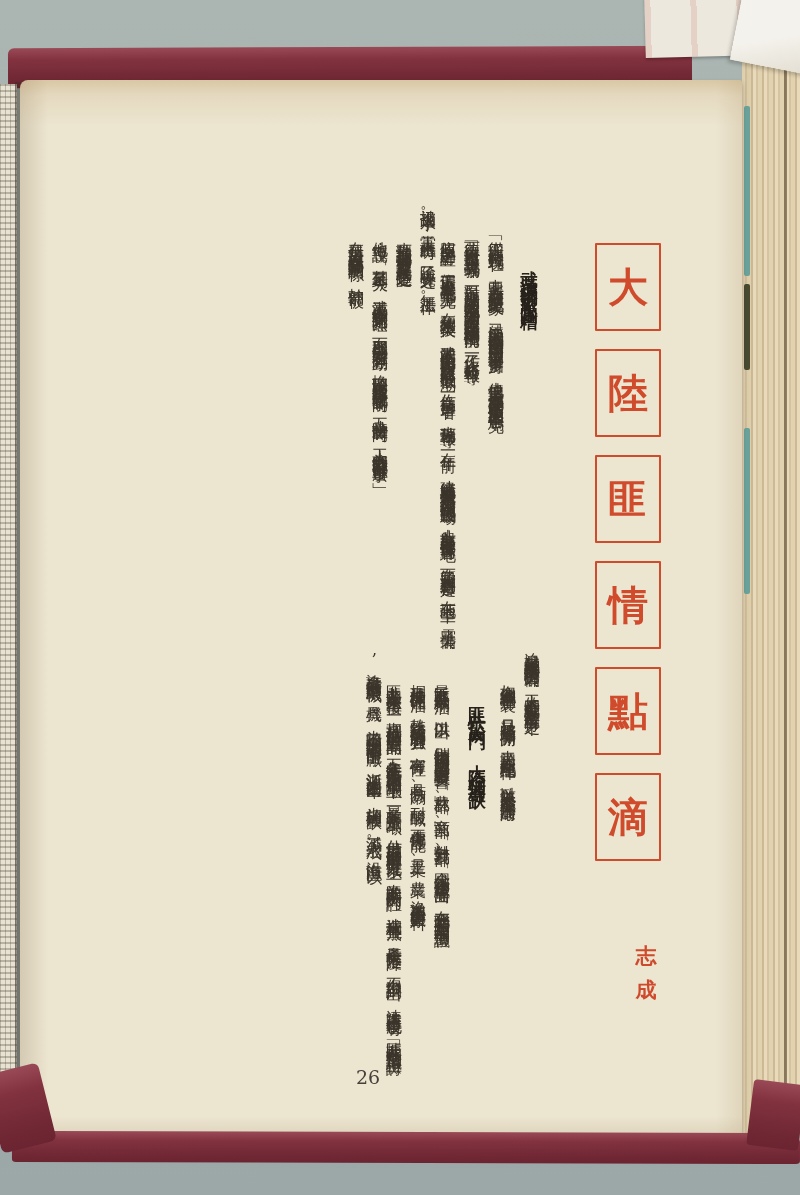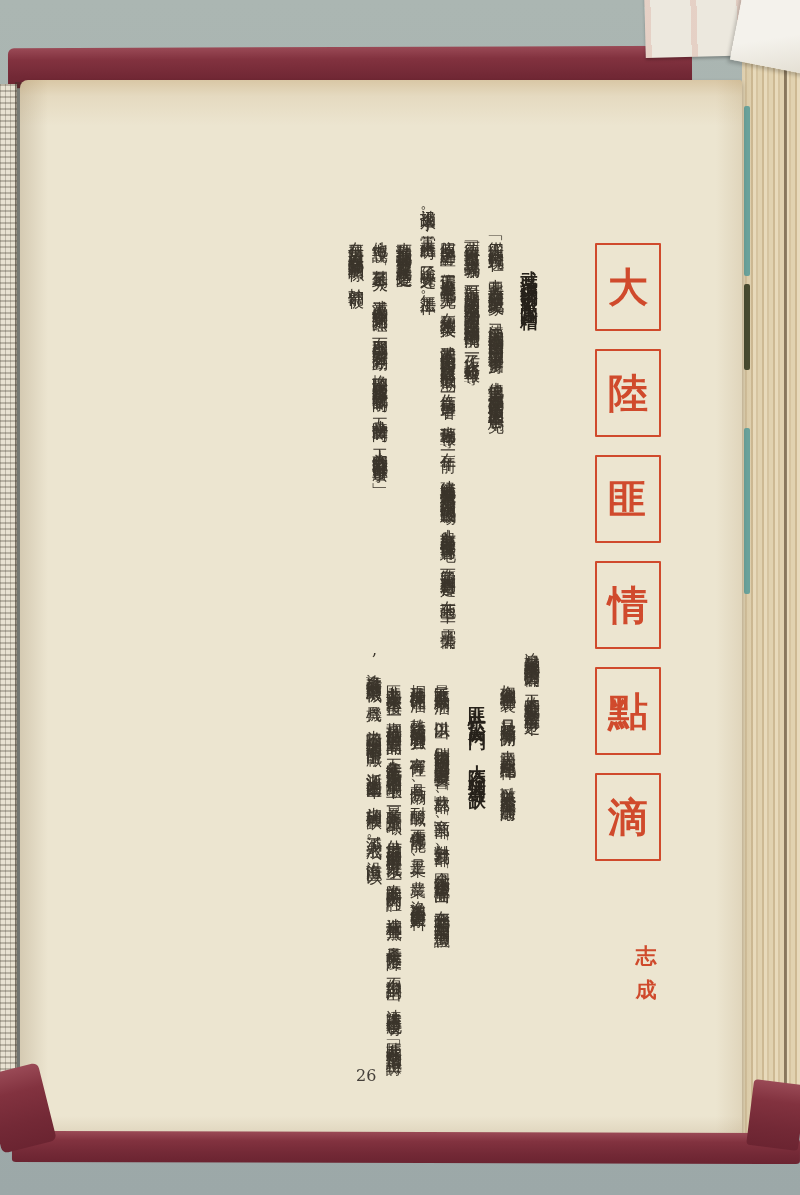--- a/index.html
+++ b/index.html
@@ -63,21 +63,21 @@
 
   
   #masthead{position:absolute;left:575px;top:163px;}
   .tbox{box-sizing:border-box;width:66px;height:88px;border:2.5px solid #d04a2c;border-radius:1px;
         margin-bottom:18px;display:flex;align-items:center;justify-content:center;}
   .tbox span{font-size:40px;font-weight:bold;color:#d04a2c;line-height:1;}
 
   #byline{position:absolute;left:612px;top:848px;height:180px;font-size:21px;font-weight:bold;
           color:#cf4a2c;letter-spacing:34px;}
 
-  #page-number{position:absolute;left:336px;top:986px;font-size:16px;color:#45403a;
+  #page-number{position:absolute;left:336px;top:986px;font-size:19px;color:#45403a;
                font-family:"DejaVu Serif","Liberation Serif",serif;}
 </style>
 </head>
 <body>
 
 <div id="stage">
 
   <div id="cover-top" class="cover"></div>
 
   <div id="sliver"></div>

